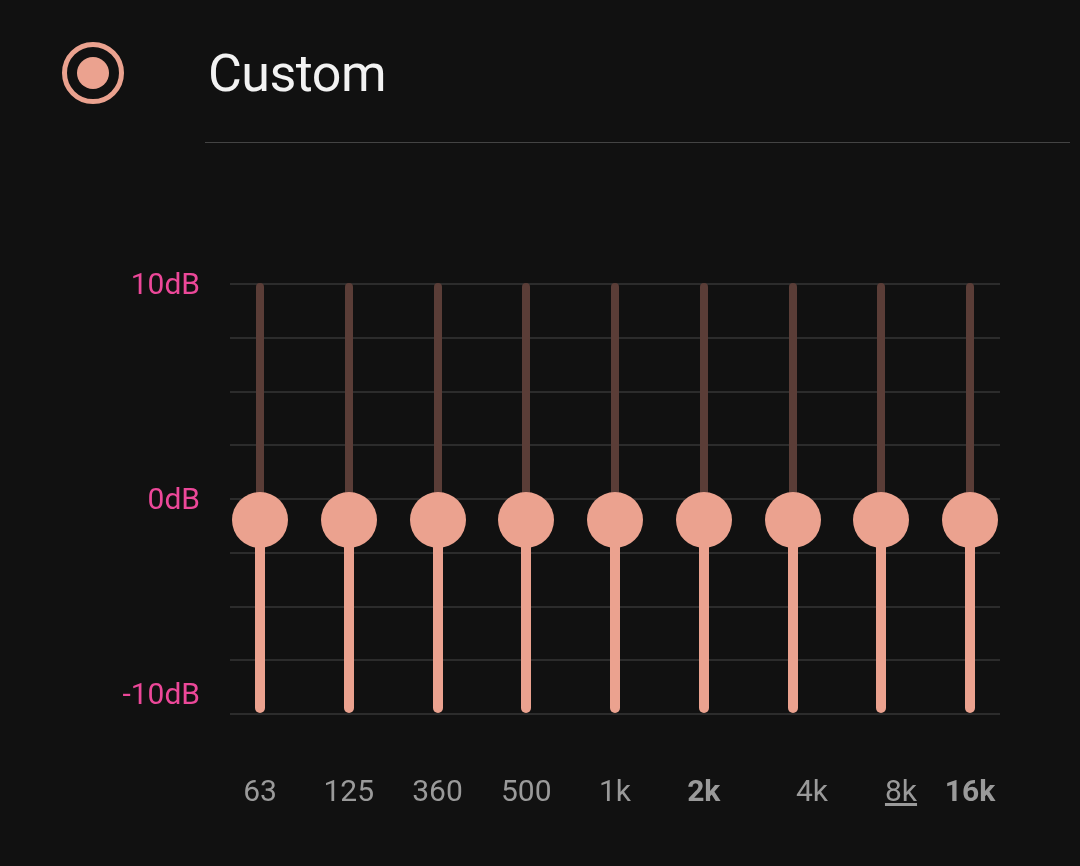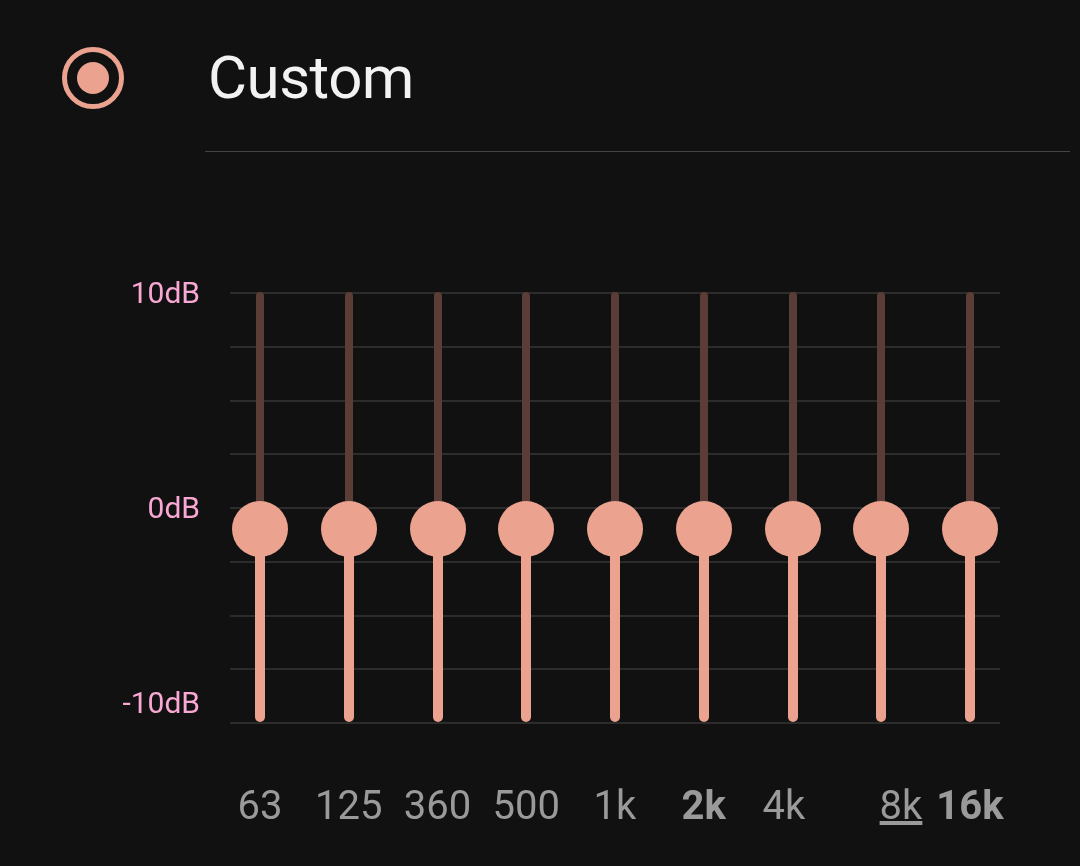--- a/index.html
+++ b/index.html
@@ -29,21 +29,21 @@
       justify-content: center;
     }
     .radio-inner {
       width: 32px;
       height: 32px;
       background: #eba28f;
       border-radius: 50%;
     }
     .title {
       color: #f2f2f2;
-      font-size: 60px;
+      font-size: 52px;
       font-weight: 400;
       margin-left: 84px;
       letter-spacing: -0.5px;
     }
     .divider {
       height: 1px;
       background: #444;
       margin-left: 205px;
       margin-top: 38px;
       margin-right: 10px;
@@ -54,21 +54,21 @@
       margin-left: 108px;
     }
     .y-labels {
       position: absolute;
       left: 0;
       top: 0;
       width: 92px;
       height: 430px;
     }
     .y-label {
-      color: #f9a8d4;
+      color: #ec4899;
       font-size: 30px;
       font-weight: 400;
       position: absolute;
       right: 0;
       text-align: right;
       transform: translateY(-50%);
     }
     .grid-area {
       position: absolute;
       left: 122px;
@@ -118,21 +118,21 @@
     }
     .x-labels {
       position: absolute;
       left: 122px;
       top: 490px;
       width: 770px;
       height: 40px;
     }
     .x-label {
       color: #9a9a9a;
-      font-size: 40px;
+      font-size: 30px;
       font-weight: 400;
       position: absolute;
       text-align: center;
       transform: translateX(-50%);
       white-space: nowrap;
     }
   </style>
 </head>
 <body>
 
@@ -207,17 +207,17 @@
         <div class="thumb" style="top: 236.5px;"></div>
       </div>
     </div>
   <div class="x-labels" id="x-labels">
       <div class="x-label" style="left: 30px;">63</div>
       <div class="x-label" style="left: 118.75px;">125</div>
       <div class="x-label" style="left: 207.5px;">360</div>
       <div class="x-label" style="left: 296.25px;">500</div>
       <div class="x-label" style="left: 385px;">1k</div>
       <div class="x-label" style="left: 473.75px; font-weight: bold;">2k</div>
-      <div class="x-label" style="left: 554px;">4k</div>
+      <div class="x-label" style="left: 582px;">4k</div>
       <div class="x-label" style="left: 671px; text-decoration: underline;">8k</div>
       <div class="x-label" style="left: 740px; font-weight: bold;">16k</div>
     </div>
 </div>
 
 </body></html>

